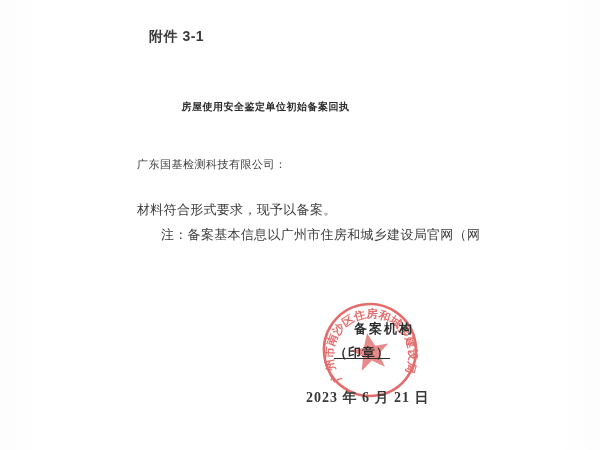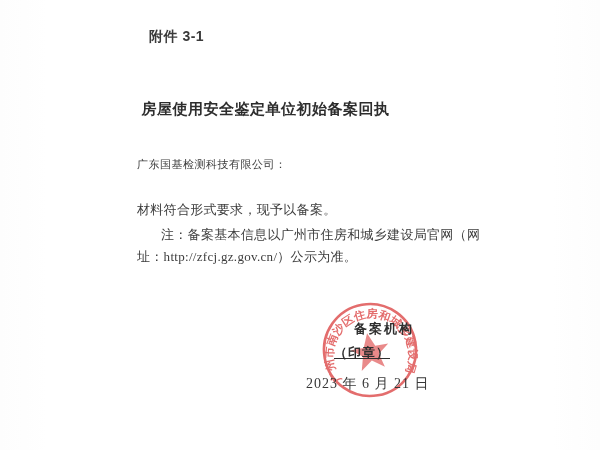--- a/index.html
+++ b/index.html
@@ -33,21 +33,21 @@
   .doc-number {
     left: 324px; top: 55px;
     font-size: 13.5px;
     font-style: italic;
     color: #474747;
     letter-spacing: 1px;
   }
   .doc-title {
     left: 0; top: 100px; width: 531px;
     text-align: center;
-    font-size: 15px;
+    font-size: 10px;
     font-family: "Liberation Sans", "DejaVu Sans", sans-serif;
     font-weight: 700;
     color: #2d2d2d;
     letter-spacing: 0.5px;
   }
   .recipient {
     left: 137px; top: 157px;
     font-size: 11px;
     color: #3d3d3d;
     letter-spacing: 0.5px;
@@ -99,45 +99,45 @@
   .seal-label {
     left: 334px; top: 344px;
     font-size: 13px;
     font-weight: 600;
     color: #2f2f2f;
     letter-spacing: 1px;
     z-index: 3;
     text-decoration: underline;
   }
   .date-line {
-    left: 306px; top: 375px;
+    left: 306px; top: 389px;
     font-size: 14px;
     color: #383838;
     letter-spacing: 1px;
     z-index: 3;
+    font-weight: bold;
   }
 </style>
 </head>
 <body>
 
 <div class="page">
 
   <div class="line attachment-label">附件 3-1</div>
 
 
   <div class="line doc-title">房屋使用安全鉴定单位初始备案回执</div>
 
   <div class="line recipient">广东国基检测科技有限公司：</div>
 
 
   <div class="line body-line-2">材料符合形式要求，现予以备案。</div>
 
   <div class="line note-line-1">注：备案基本信息以广州市住房和城乡建设局官网（网</div>
 
-  <div class="line note-line-2">址：http://zfcj.gz.gov.cn/）公示为准。</div>
 
   <div class="seal-wrap">
     <svg class="seal-svg" viewBox="0 0 100 100">
       <circle cx="50" cy="50" r="46" fill="none" stroke="#e05a5a" stroke-width="2.6"></circle>
       <path id="sealRingPath" d="M 18,76 A 38,38 0 1 1 82,76" fill="none"></path>
       <text font-size="11" fill="#e05a5a" font-weight="600" font-family="Liberation Serif, DejaVu Serif, serif">
         <textPath href="#sealRingPath" startOffset="2" textLength="162" lengthAdjust="spacingAndGlyphs">广州市南沙区住房和城乡建设局</textPath>
       </text>
       <path d="M 50,33 L 55.88,46.82 L 69.02,46.82 L 58.09,55.36 L 61.76,69.18 L 50,60.64 L 38.24,69.18 L 41.91,55.36 L 30.98,46.82 L 44.12,46.82 Z" fill="#e05a5a" fill-opacity="0.8"></path>
     </svg>

